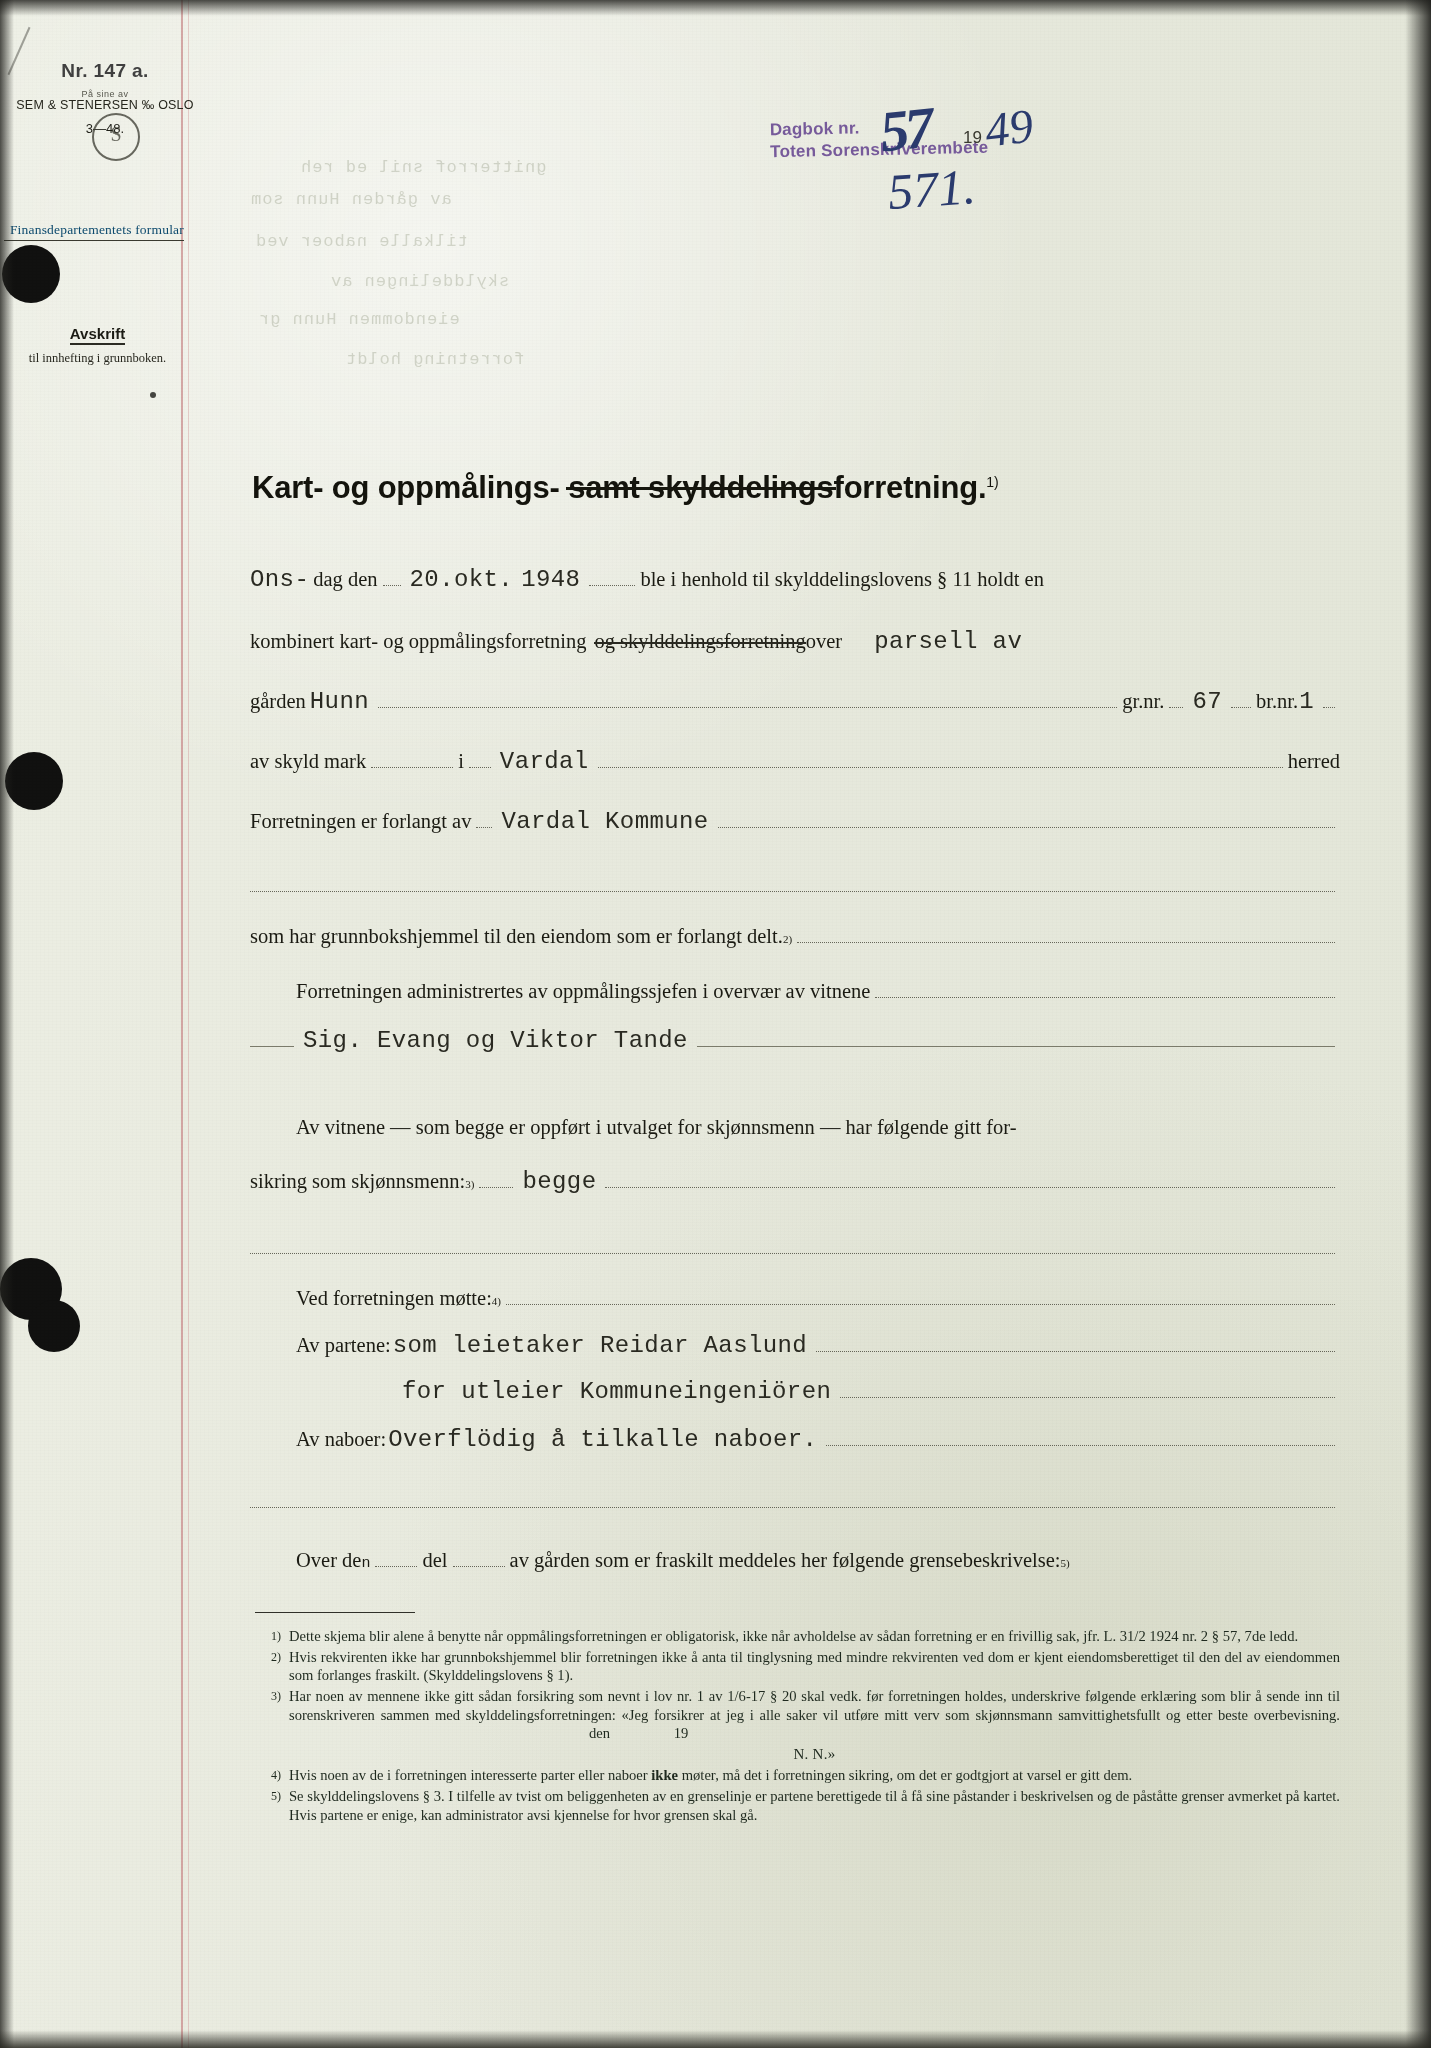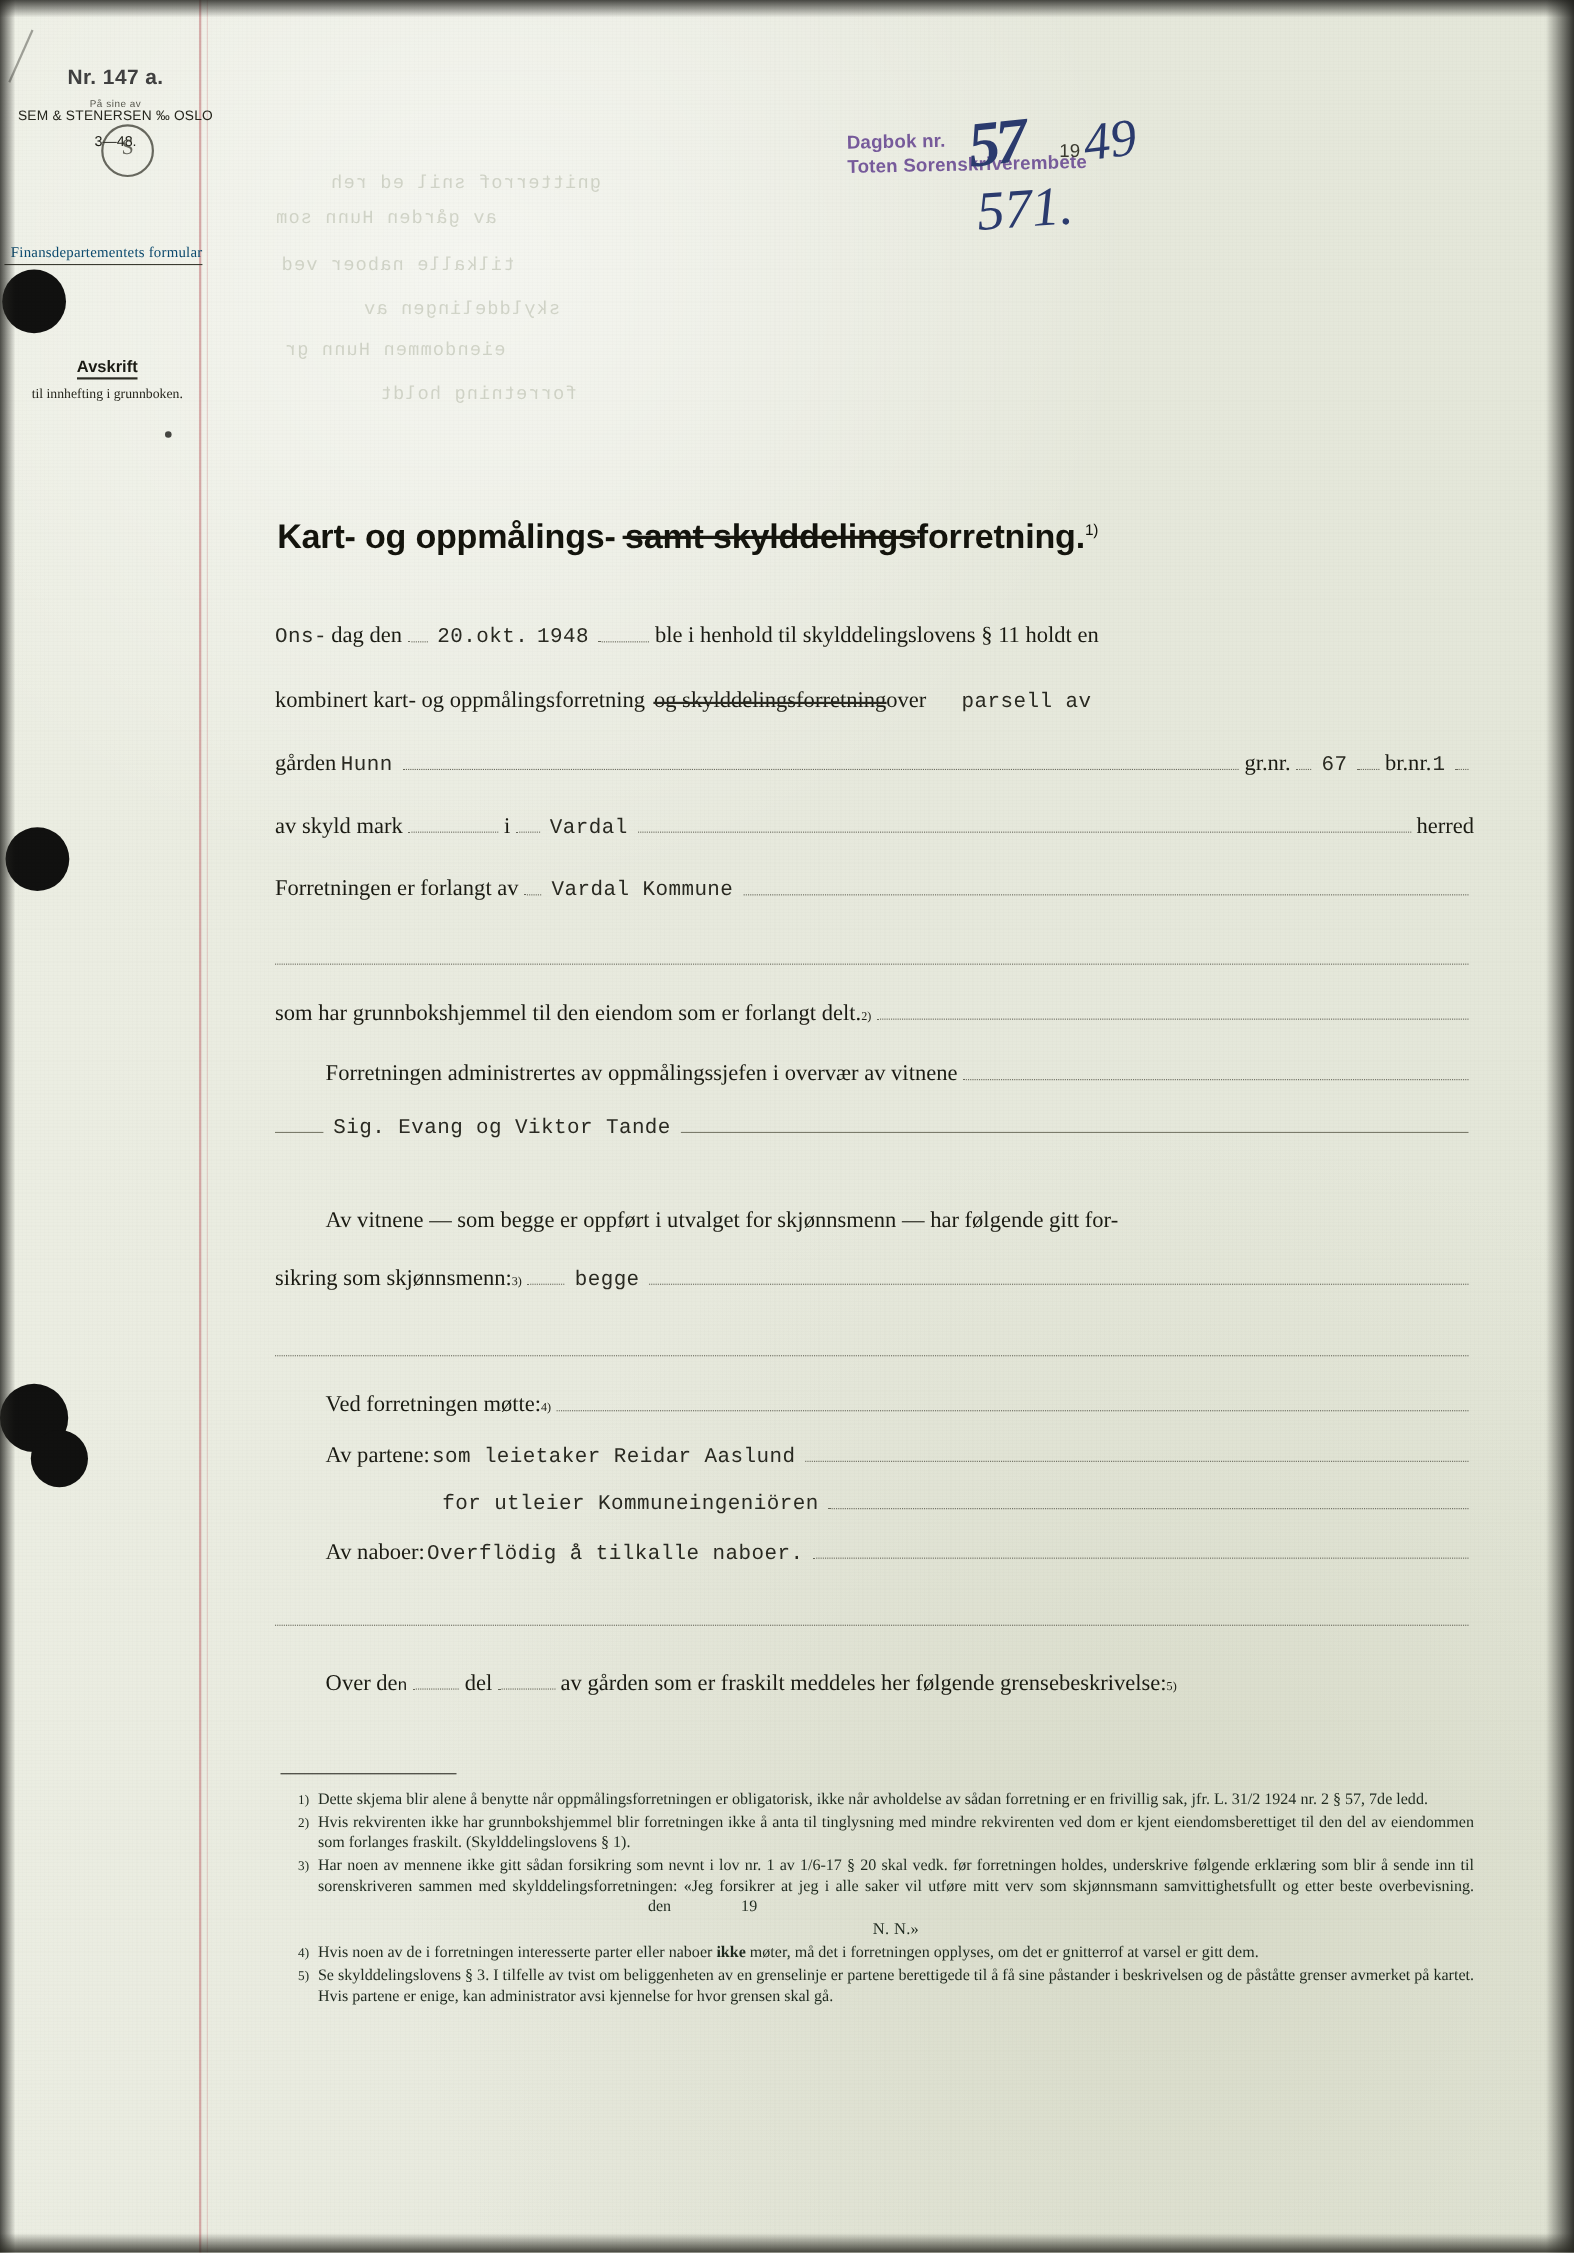--- a/index.html
+++ b/index.html
@@ -298,21 +298,21 @@
   .fill {
     flex: 1;
     border-bottom: 1px dotted #67675a;
     height: 15px;
     margin: 0 5px;
     min-width: 8px;
   }
   .fill.solid { border-bottom: 1px solid #7b7b6b; }
   .type {                      
     font-family: "Liberation Mono", monospace;
-    font-size: 19px;
+    font-size: 24px;
     color: #2a2a22;
     letter-spacing: .4px;
     padding: 0 4px;
   }
   .strike-txt {
     position: relative;
     white-space: nowrap;
     color: #1b1b13;
   }
   .strike-txt::after {
@@ -614,21 +614,21 @@
       <div class="fn-num">3)</div>
       <div class="fn-text">
         <span>Har noen av mennene ikke gitt sådan forsikring som nevnt i lov nr. 1 av 1/6-17 § 20 skal vedk. før forretningen holdes, underskrive følgende erklæring som blir å sende inn til sorenskriveren sammen med skylddelingsforretningen: «Jeg forsikrer at jeg i alle saker vil utføre mitt verv som skjønnsmann samvittighetsfullt og etter beste overbevisning.</span><span class="fn-den">den</span>
         <span style="margin-left:60px;">19</span>
         <div class="fn-sign">N. N.»</div>
       </div>
     </div>
 
     <div class="fn-item">
       <div class="fn-num">4)</div>
-      <div class="fn-text"><span>Hvis noen av de i forretningen interesserte parter eller naboer </span><b>ikke</b><span> møter, må det i forretningen opplyses, om det er gnitterrof at varsel er gitt dem.</span></div>
+      <div class="fn-text"><span>Hvis noen av de i forretningen interesserte parter eller naboer </span><b>ikke</b><span> møter, må det i forretningen sikring, om det er godtgjort at varsel er gitt dem.</span></div>
     </div>
 
     <div class="fn-item">
       <div class="fn-num">5)</div>
       <div class="fn-text">Se skylddelingslovens § 3. I tilfelle av tvist om beliggenheten av en grenselinje er partene berettigede til å få sine påstander i beskrivelsen og de påståtte grenser avmerket på kartet. Hvis partene er enige, kan administrator avsi kjennelse for hvor grensen skal gå.</div>
     </div>
   </div>
 
   <div id="grain"></div>
   <div class="edge" id="edge-top"></div>

